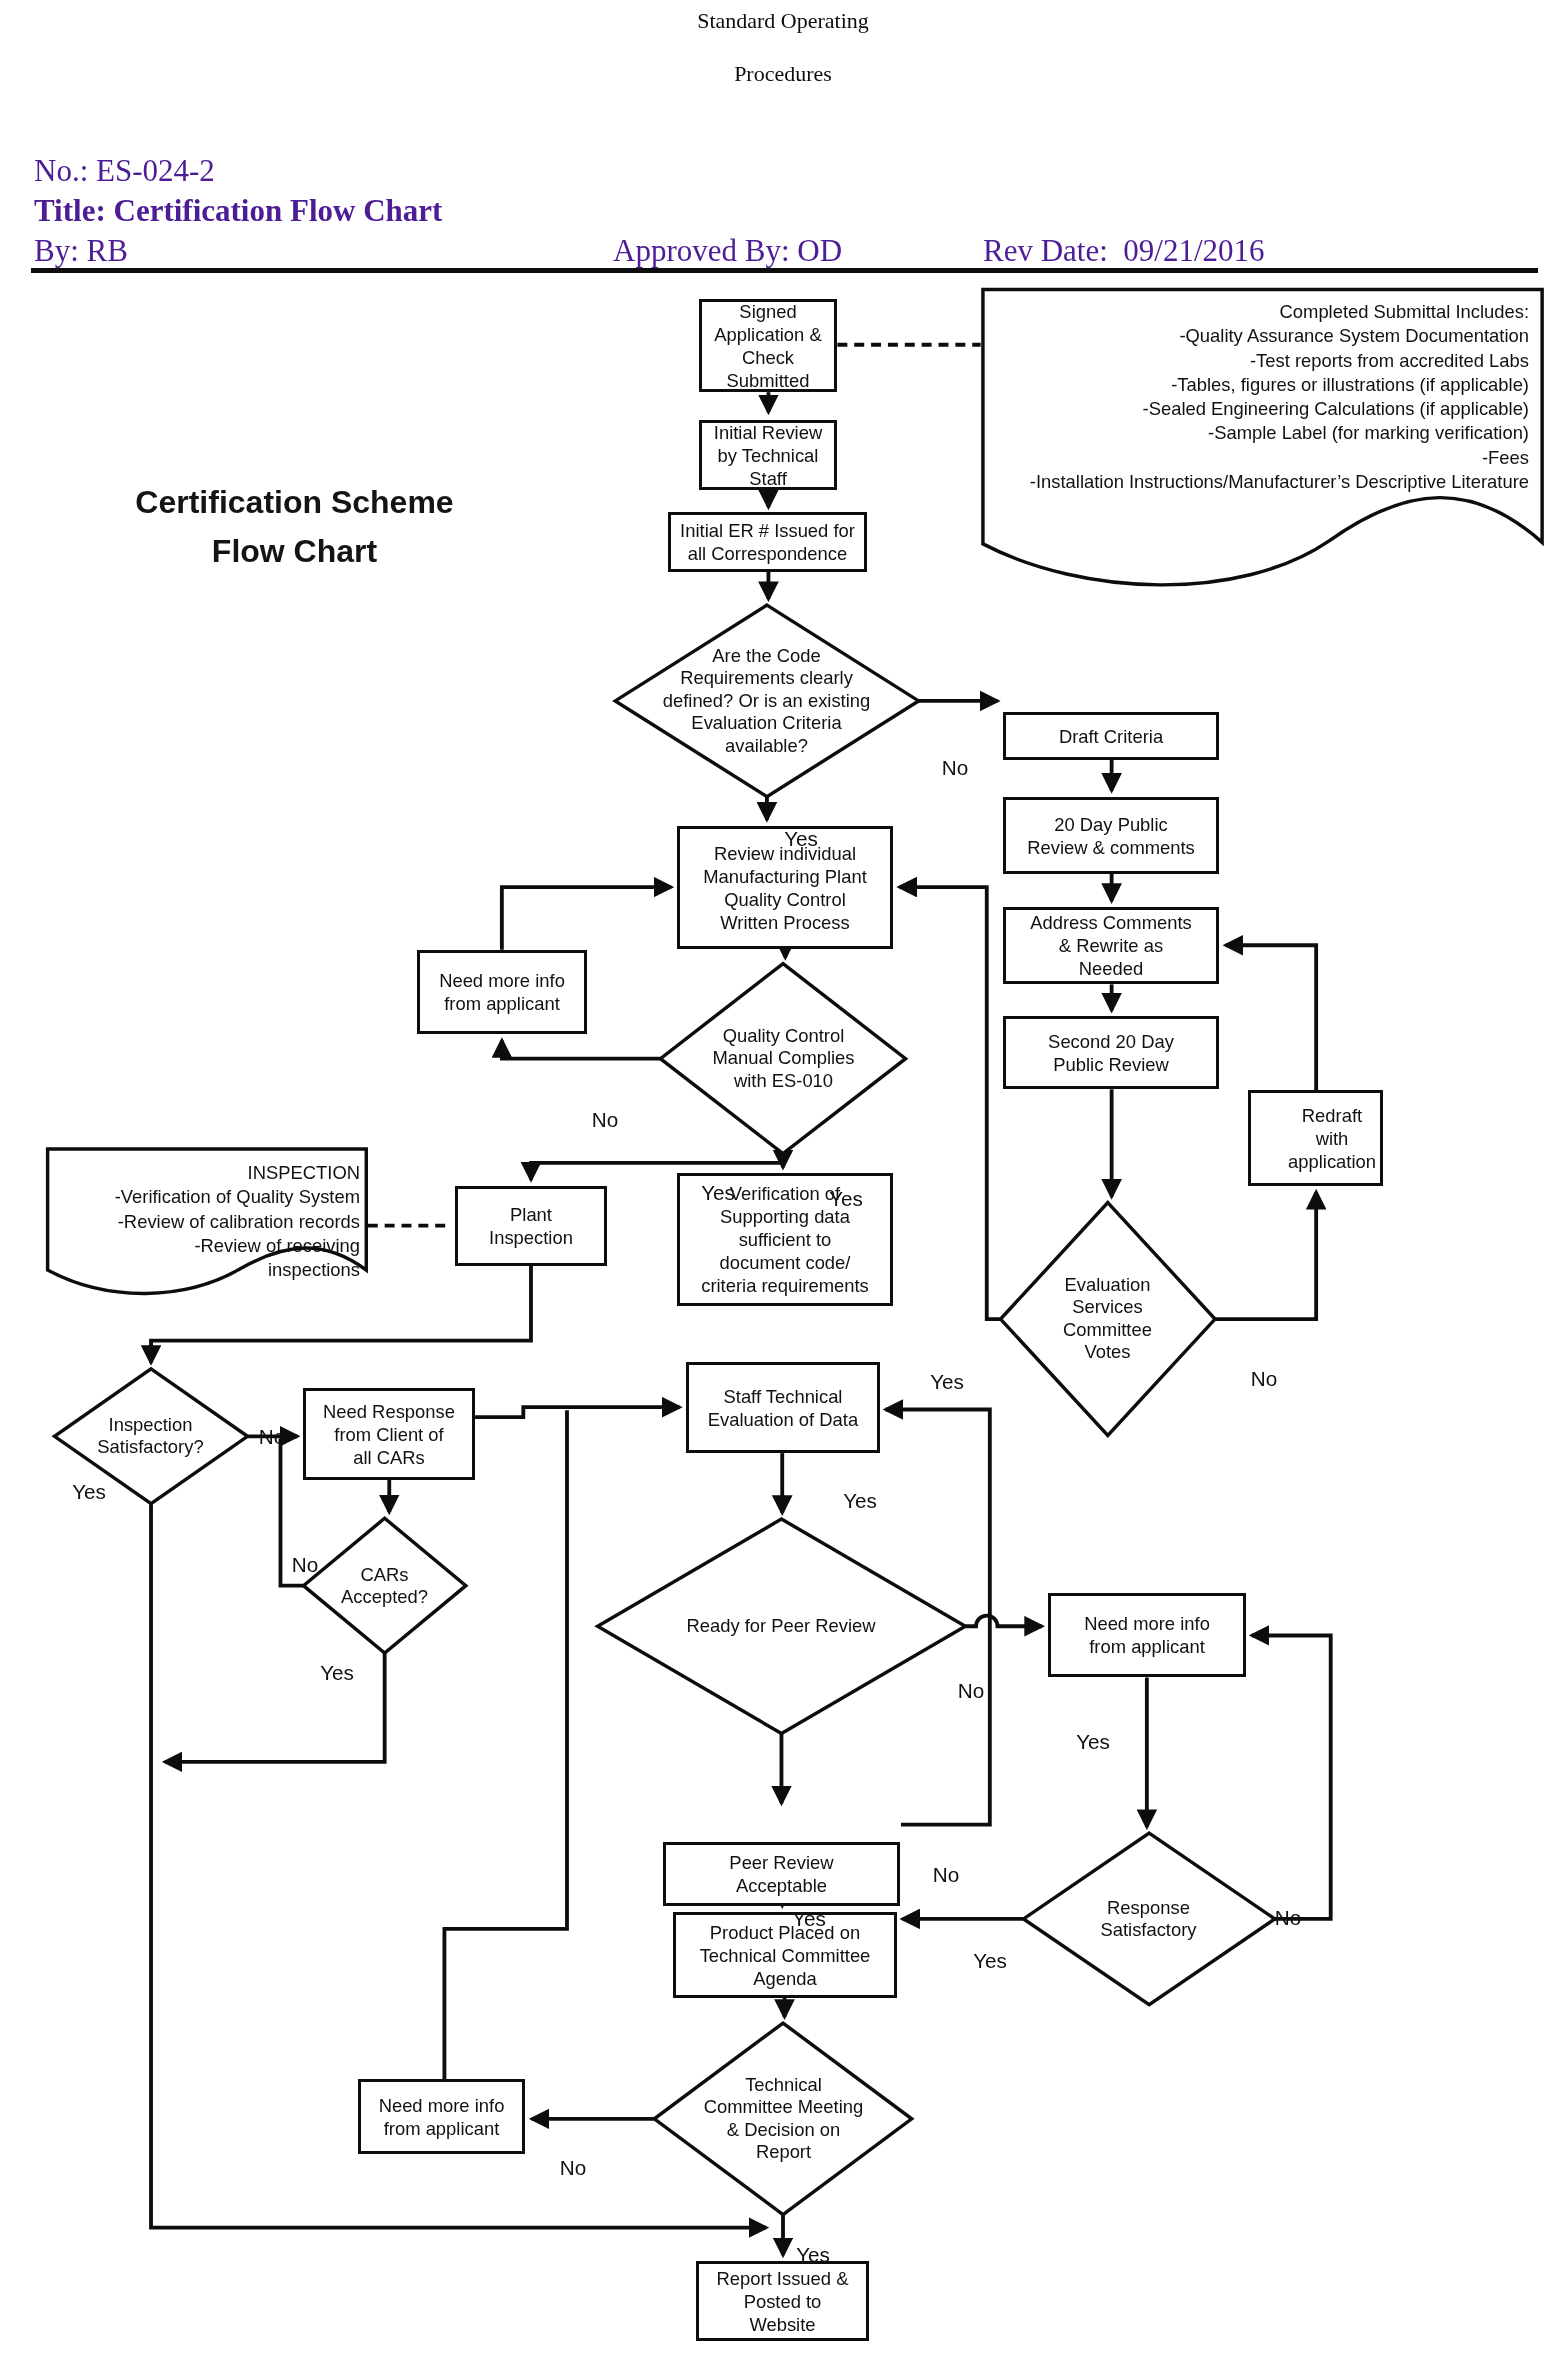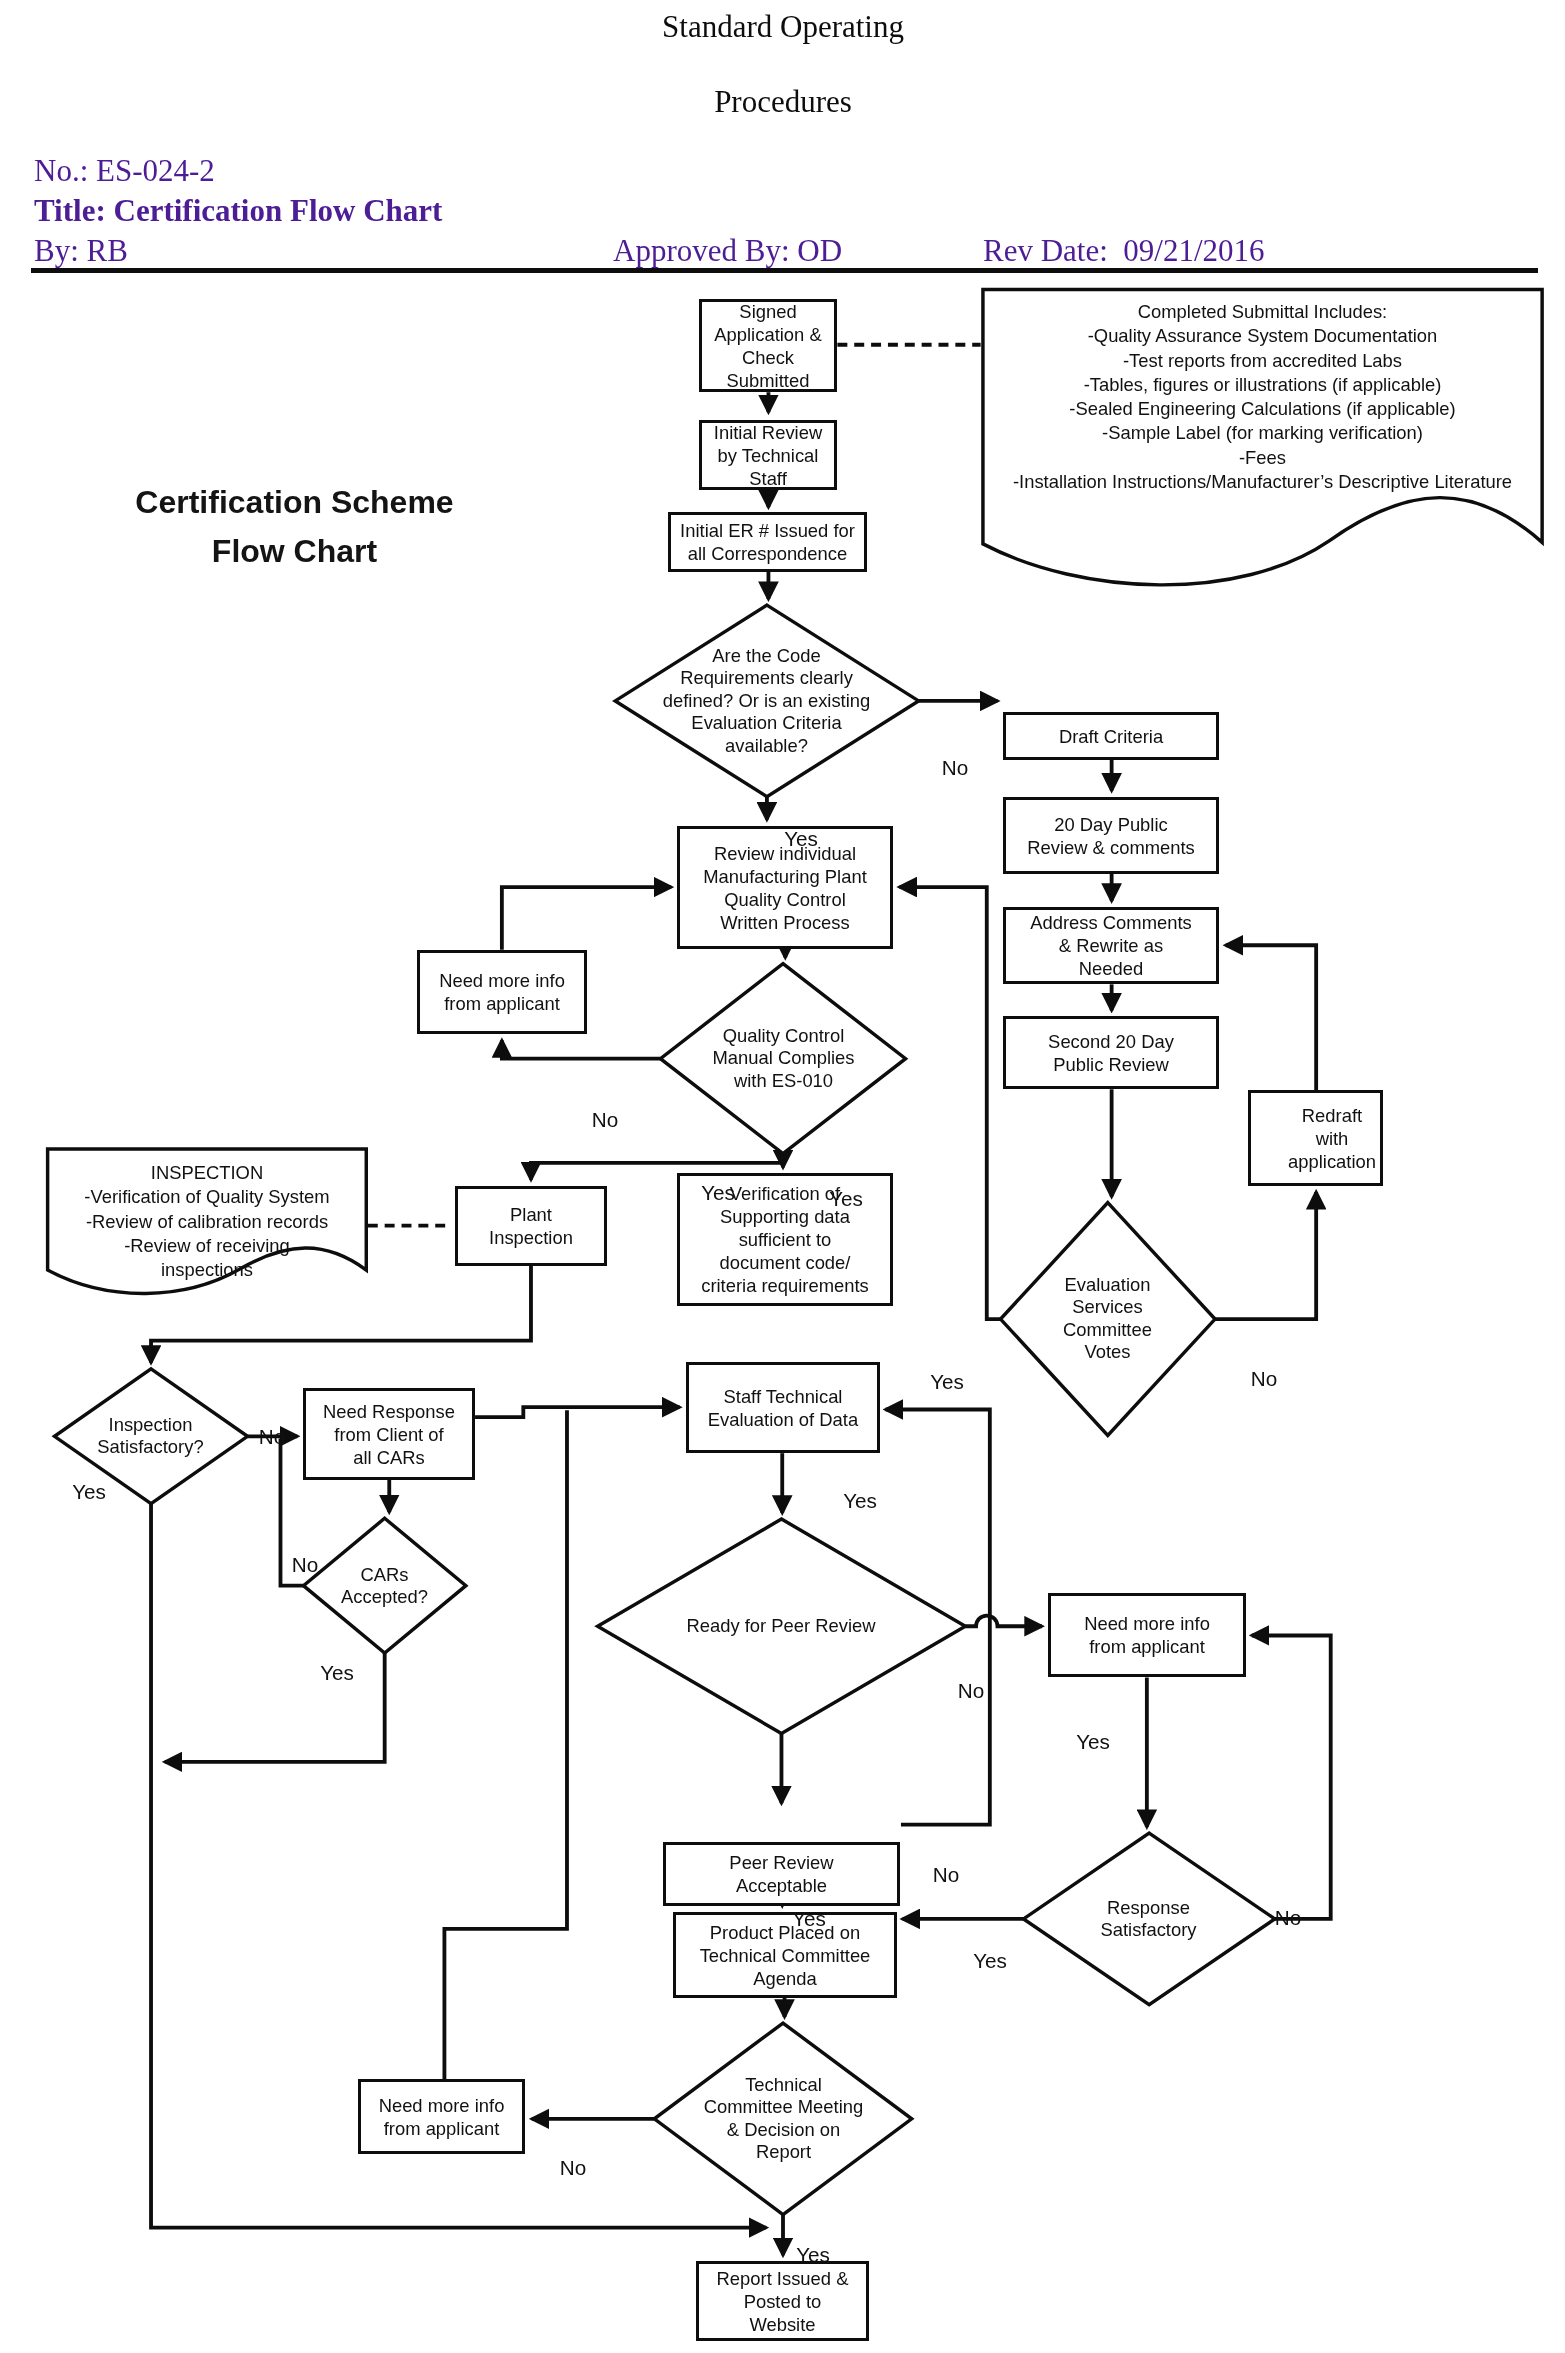--- a/index.html
+++ b/index.html
@@ -1,33 +1,33 @@
 <!DOCTYPE html>
 <html style="font-size:12.3px"><head>
 <meta charset="utf-8">
 <style>
   html,body{margin:0;padding:0;background:#ffffff;}
   .page{position:relative;width:1566px;height:2354px;background:#ffffff;overflow:hidden;
         font-family:"Liberation Sans",sans-serif;color:#111;}
   
   .hdr-title{position:absolute;left:0;top:7.7px;width:1566px;text-align:center;
-             font-family:"Liberation Serif",serif;font-size:31px;line-height:1.22;
+             font-family:"Liberation Serif",serif;font-size:22px;line-height:1.22;
              white-space:pre-line;color:#0d0d0d;}
   .hdr-left{position:absolute;font-family:"Liberation Serif",serif;font-size:31px;color:#4c1d95;white-space:pre;}
   .hdr-bold{font-weight:bold;}
   .rule{position:absolute;left:31px;top:268px;width:1507px;height:5.4px;background:#0d0d0d;}
   
   svg.flow{position:absolute;left:0;top:0;width:1566px;height:2354px;}
   
   .box{position:absolute;border:3.8px solid #0d0d0d;background:#fff;display:flex;
        align-items:center;justify-content:center;text-align:center;
        font-size:18.4px;line-height:1.25;white-space:pre-line;box-sizing:border-box;}
   .dtext{position:absolute;display:flex;align-items:center;justify-content:center;
          text-align:center;font-size:18.4px;line-height:1.22;white-space:pre-line;}
-  .doc-text{position:absolute;text-align:center;font-size:18.4px;line-height:1.32;}
+  .doc-text{position:absolute;text-align:right;font-size:18.4px;line-height:1.32;}
   .doc-text div{white-space:pre-line;}
   .lbl{position:absolute;font-size:20.7px;transform:translate(-50%,-50%);white-space:nowrap;margin-top:29px;}
   
   .logo-wrap{position:absolute;left:115px;top:274px;width:360px;height:237px;}
   .logo-cap{position:absolute;left:84px;width:421px;text-align:center;font-size:32px;
             font-weight:bold;color:#141414;}
 </style>
 </head>
 <body>
 

